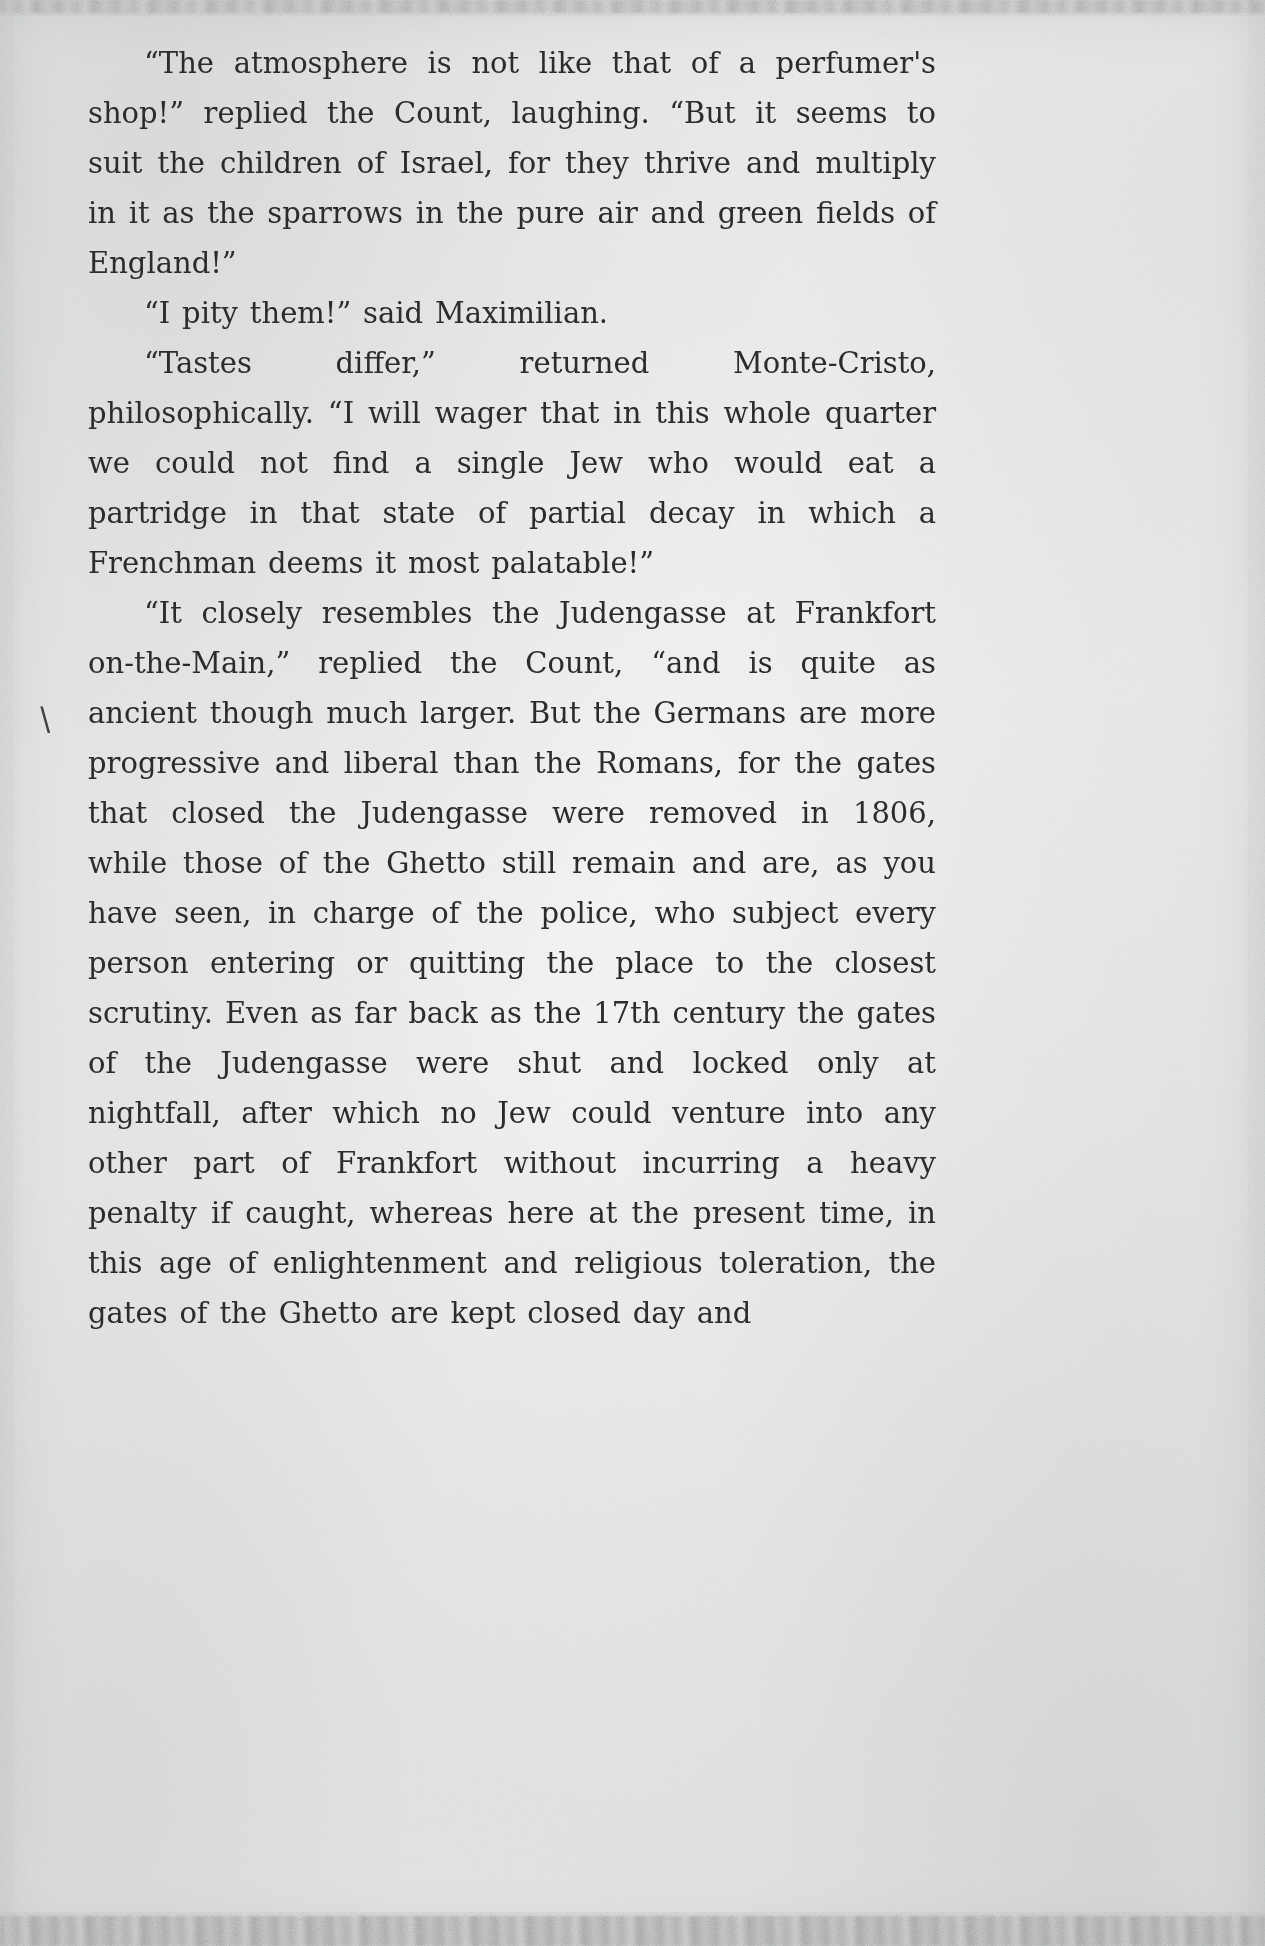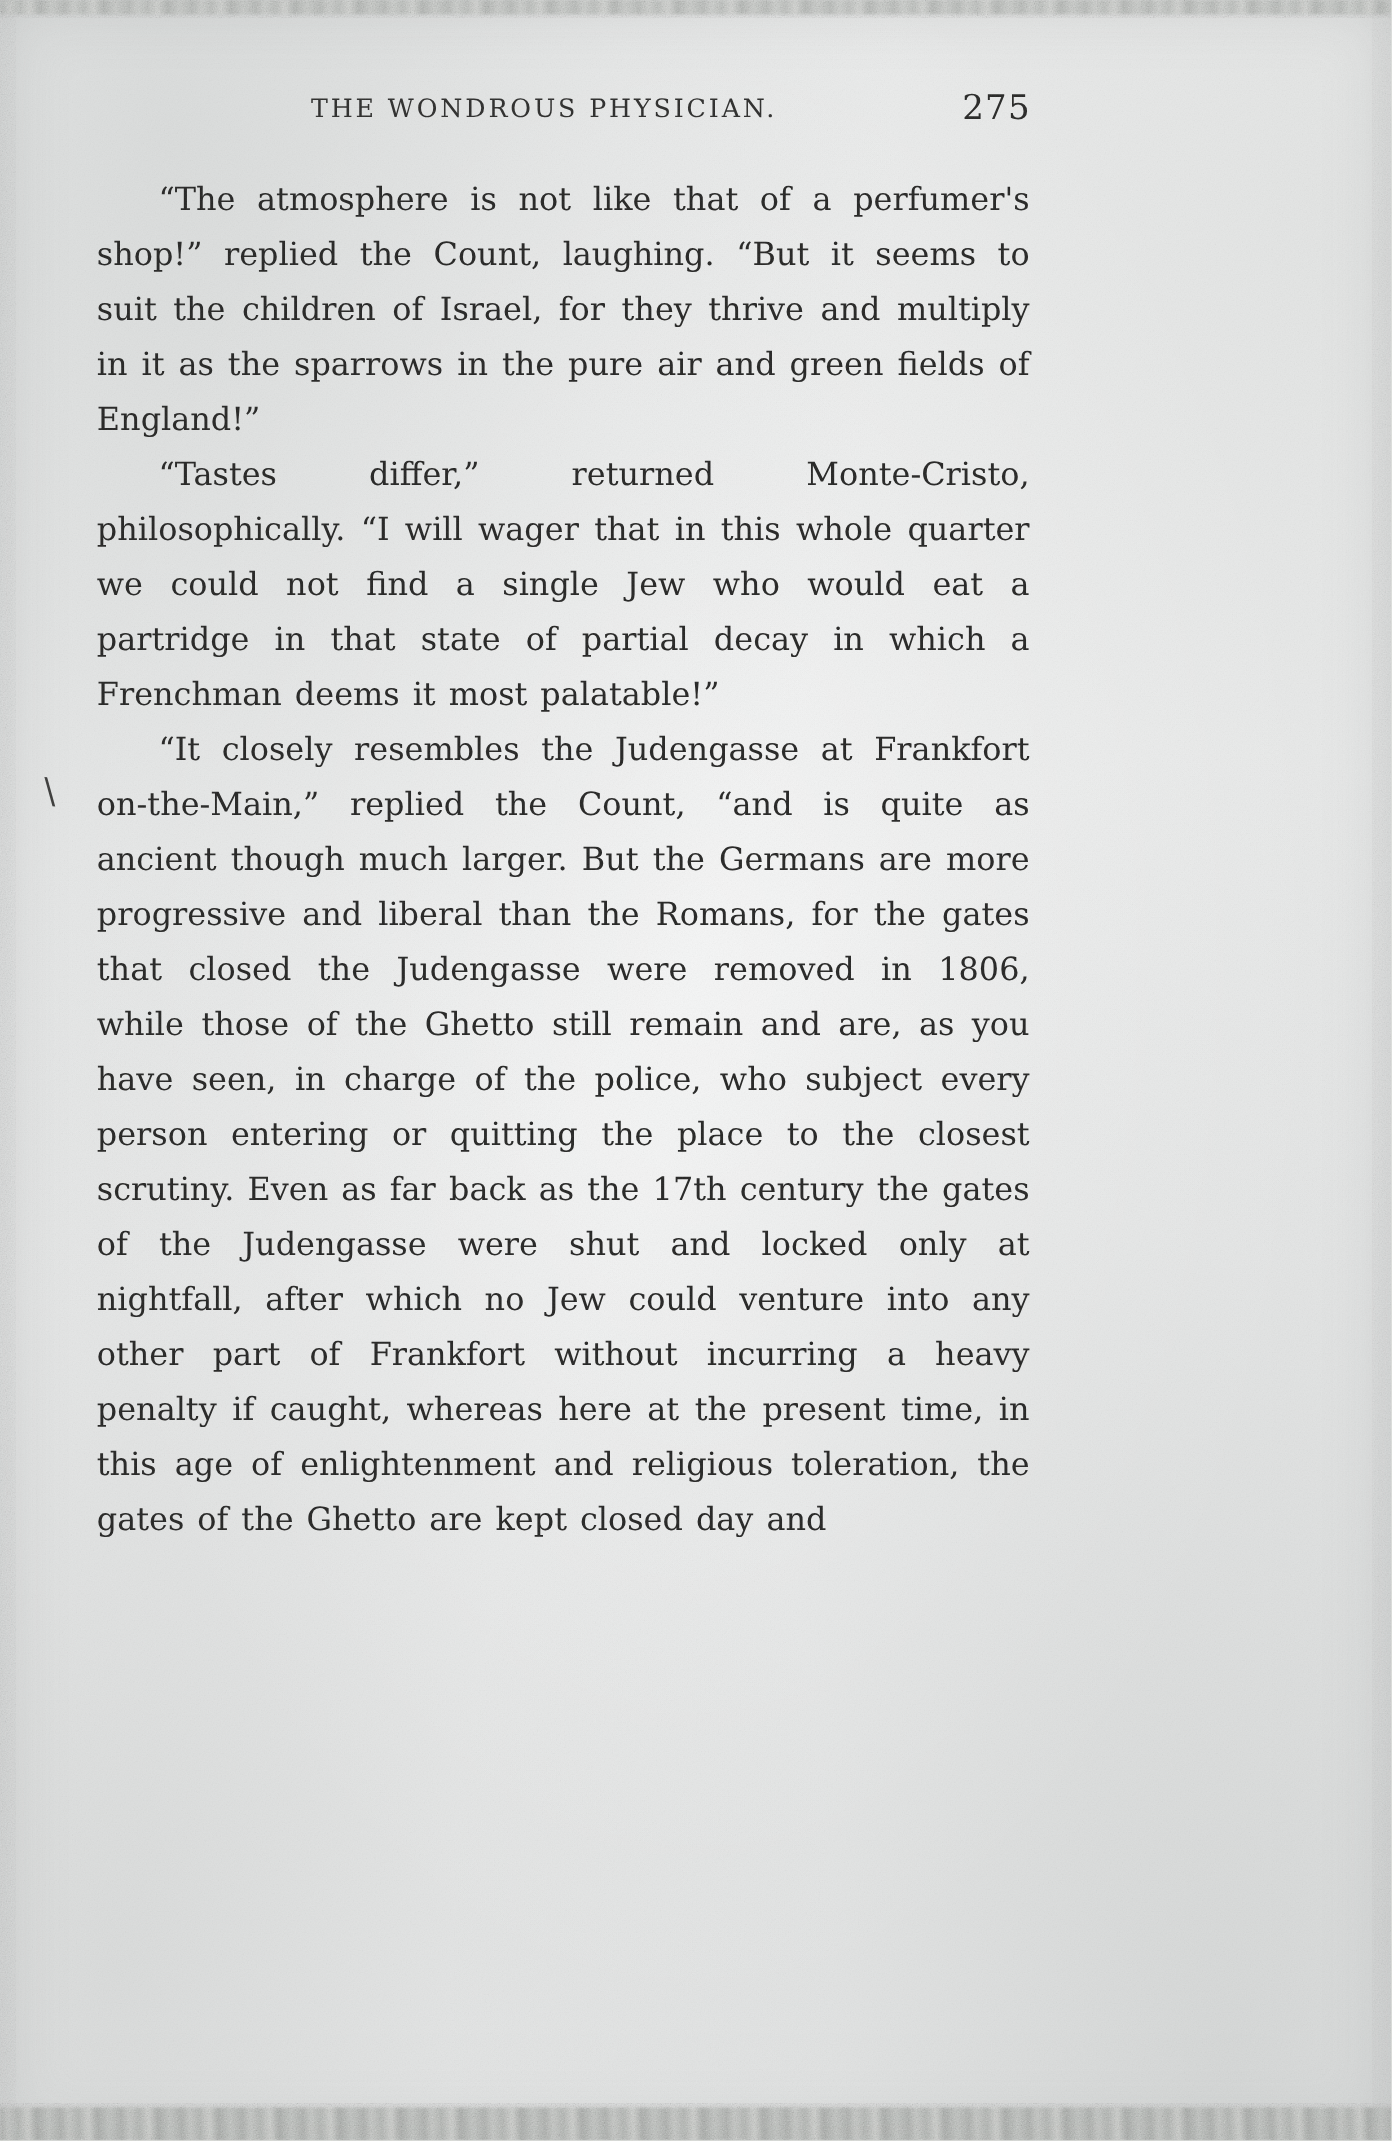--- a/index.html
+++ b/index.html
@@ -98,27 +98,24 @@
     z-index: 5;
   }
 </style>
 </head>
 <body>
 
 <div class="scan-page">
 
   <div class="edge-band-top"></div>
 
-  <header class="page-header">
-    <span class="running-head">THE WONDROUS PHYSICIAN.</span>
-    <span class="page-number">275</span>
-  </header>
 
   <main class="page-body">
     <p>“The atmosphere is not like that of a perfumer's shop!” replied the Count, laughing. “But it seems to suit the children of Israel, for they thrive and multiply in it as the sparrows in the pure air and green fields of England!”</p>
+    <p>“I pity them!” said Maximilian.</p>
     <p>“Tastes differ,” returned Monte-Cristo, philosophically. “I will wager that in this whole quarter we could not find a single Jew who would eat a partridge in that state of partial decay in which a Frenchman deems it most palatable!”</p>
     <p>“It closely resembles the Judengasse at Frankfort on-the-Main,” replied the Count, “and is quite as ancient though much larger. But the Germans are more progressive and liberal than the Romans, for the gates that closed the Judengasse were removed in 1806, while those of the Ghetto still remain and are, as you have seen, in charge of the police, who subject every person entering or quitting the place to the closest scrutiny. Even as far back as the 17th century the gates of the Judengasse were shut and locked only at nightfall, after which no Jew could venture into any other part of Frankfort without incurring a heavy penalty if caught, whereas here at the present time, in this age of enlightenment and religious toleration, the gates of the Ghetto are kept closed day and</p>
   </main>
 
   <span class="stray-mark">\</span>
 
   <svg class="noise-overlay" width="1265" height="1946" viewBox="0 0 1265 1946" xmlns="http://www.w3.org/2000/svg">
     <defs>
       <filter id="grain" x="0" y="0" width="100%" height="100%">
         <feTurbulence type="fractalNoise" baseFrequency="0.85" numOctaves="2" stitchTiles="stitch" result="t"></feTurbulence>

